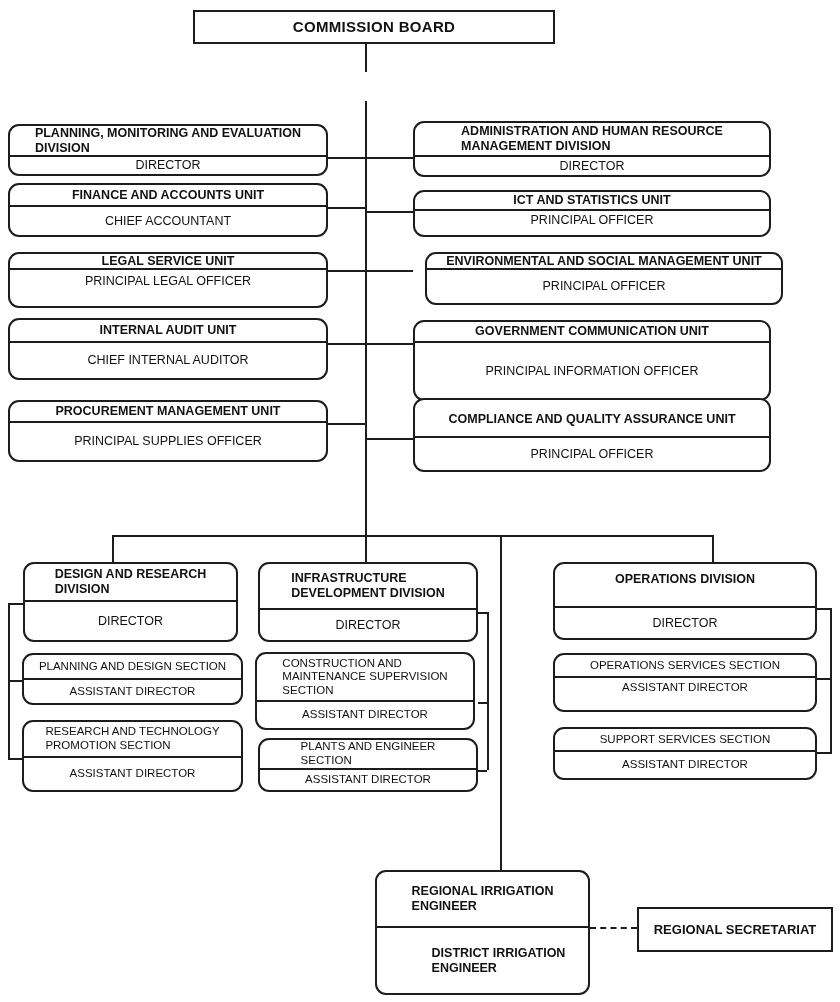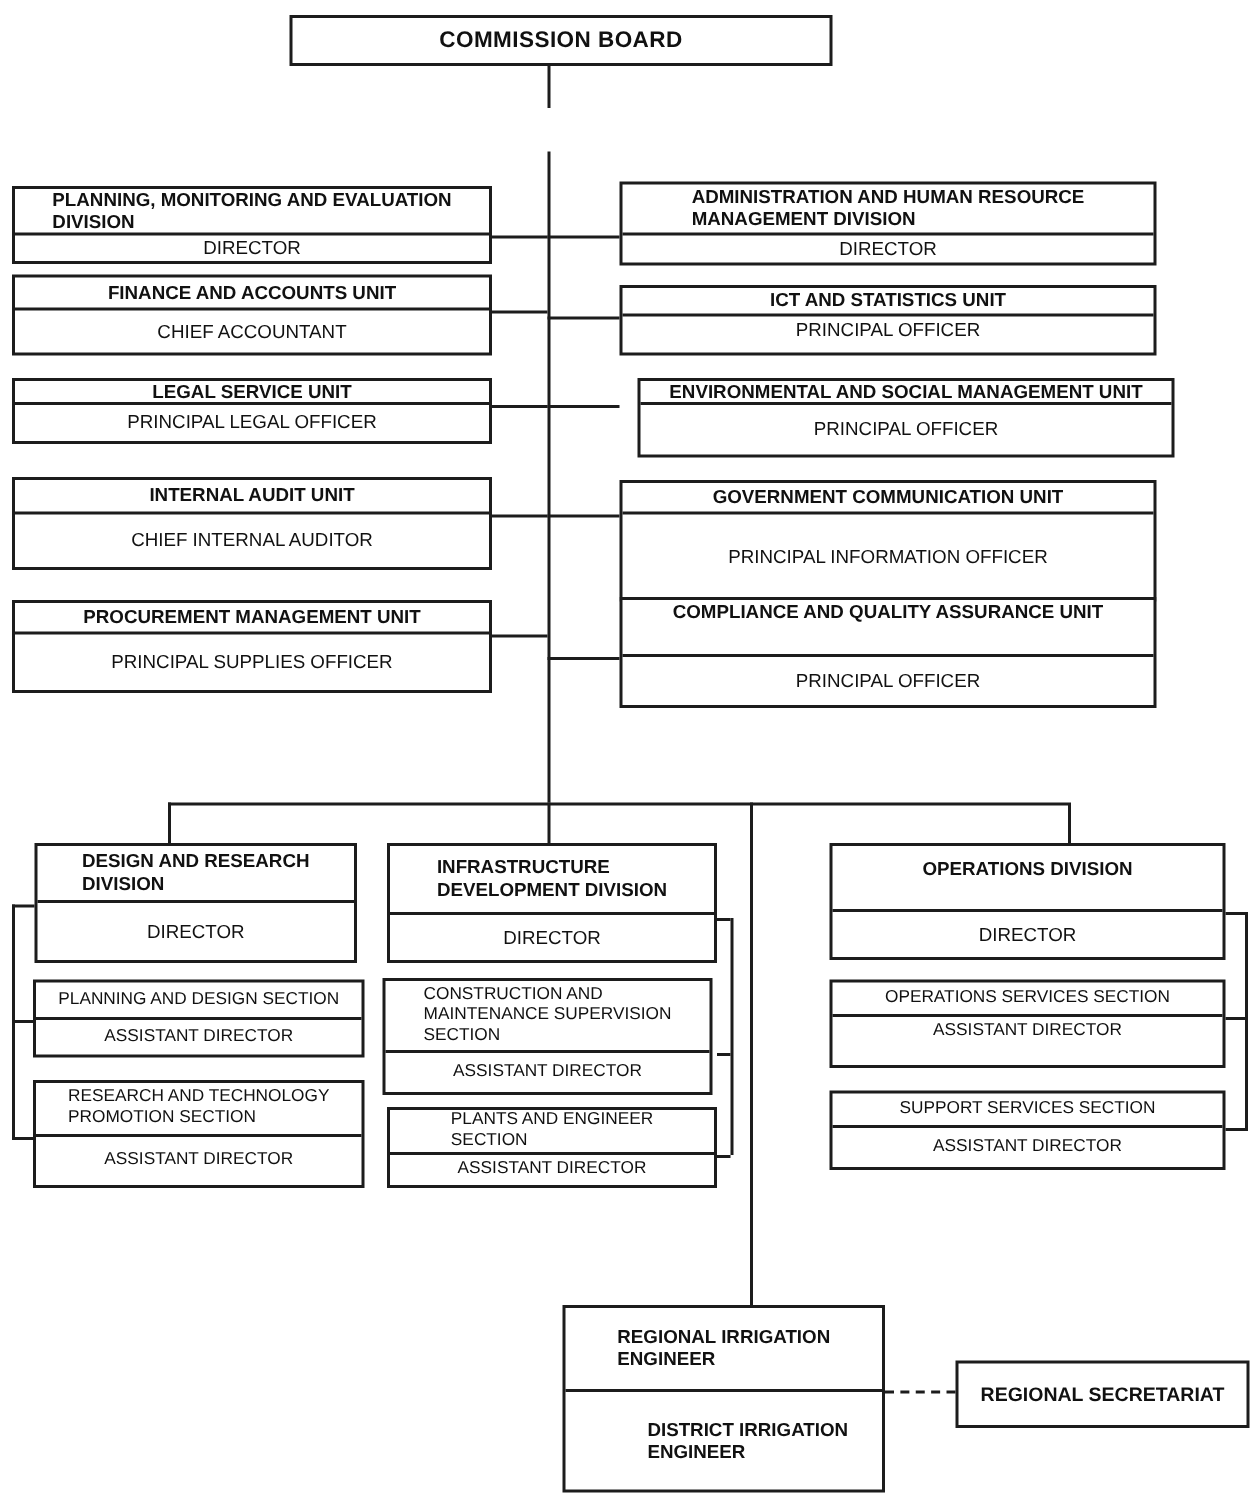--- a/index.html
+++ b/index.html
@@ -14,22 +14,22 @@
   .cell{
     display:flex;align-items:center;justify-content:center;text-align:left;
     white-space:pre-line;line-height:1.18;padding:0 4px;box-sizing:border-box;
     flex:0 0 auto;
   }
   .cell.title{font-weight:bold;border-bottom:2px solid #1c1c1c;}
   .cell.title.nobtm{border-bottom:none;padding-left:36px;}
   .cell.role{flex:1 1 auto;font-weight:normal;}
   .node.single .cell{flex:1 1 auto;border-bottom:none;font-weight:bold;}
   .lg{font-size:15px;letter-spacing:.3px;}
-  .md{font-size:12.5px;}
-  .sm{font-size:11.5px;}
+  .md{font-size:12.5px;border-radius:11px;}
+  .sm{font-size:11.5px;border-radius:11px;}
   .hline,.vline{position:absolute;background:#1c1c1c;}
   .hline{height:1.6px;}
   .vline{width:1.6px;}
   .dashline{position:absolute;height:0;border-top:2px dashed #1c1c1c;}
 </style>
 </head>
 <body>
 
 <div class="canvas">
 
@@ -39,21 +39,21 @@
 
   <div class="node md" style="left:8px;top:124px;width:320px;height:52px">
     <div class="cell title" style="height:31px">PLANNING, MONITORING AND EVALUATION
 DIVISION</div>
     <div class="cell role">DIRECTOR</div>
   </div>
   <div class="node md" style="left:8px;top:183px;width:320px;height:54px">
     <div class="cell title" style="height:22px">FINANCE AND ACCOUNTS UNIT</div>
     <div class="cell role">CHIEF ACCOUNTANT</div>
   </div>
-  <div class="node md" style="left:8px;top:252px;width:320px;height:44px">
+  <div class="node md" style="left:8px;top:252px;width:320px;height:56px">
     <div class="cell title" style="height:16px">LEGAL SERVICE UNIT</div>
     <div class="cell role" style="align-items:flex-start;padding-top:4px">PRINCIPAL LEGAL OFFICER</div>
   </div>
   <div class="node md" style="left:8px;top:318px;width:320px;height:62px">
     <div class="cell title" style="height:23px">INTERNAL AUDIT UNIT</div>
     <div class="cell role">CHIEF INTERNAL AUDITOR</div>
   </div>
   <div class="node md" style="left:8px;top:400px;width:320px;height:62px">
     <div class="cell title" style="height:21px">PROCUREMENT MANAGEMENT UNIT</div>
     <div class="cell role">PRINCIPAL SUPPLIES OFFICER</div>
@@ -70,21 +70,21 @@
   </div>
   <div class="node md" style="left:425px;top:252px;width:358px;height:53px">
     <div class="cell title" style="height:16px">ENVIRONMENTAL AND SOCIAL MANAGEMENT UNIT</div>
     <div class="cell role">PRINCIPAL OFFICER</div>
   </div>
   <div class="node md" style="left:413px;top:320px;width:358px;height:81px">
     <div class="cell title" style="height:21px">GOVERNMENT COMMUNICATION UNIT</div>
     <div class="cell role">PRINCIPAL INFORMATION OFFICER</div>
   </div>
   <div class="node md" style="left:413px;top:398px;width:358px;height:74px">
-    <div class="cell title" style="height:38px;align-items:flex-start;padding-top:1px">COMPLIANCE AND QUALITY ASSURANCE UNIT</div>
+    <div class="cell title" style="height:38px;align-items:flex-start;padding-top:12px">COMPLIANCE AND QUALITY ASSURANCE UNIT</div>
     <div class="cell role">PRINCIPAL OFFICER</div>
   </div>
 
   <div class="node md" style="left:23px;top:562px;width:215px;height:80px">
     <div class="cell title" style="height:38px">DESIGN AND RESEARCH
 DIVISION</div>
     <div class="cell role">DIRECTOR</div>
   </div>
   <div class="node md" style="left:258px;top:562px;width:220px;height:80px">
     <div class="cell title" style="height:46px">INFRASTRUCTURE

